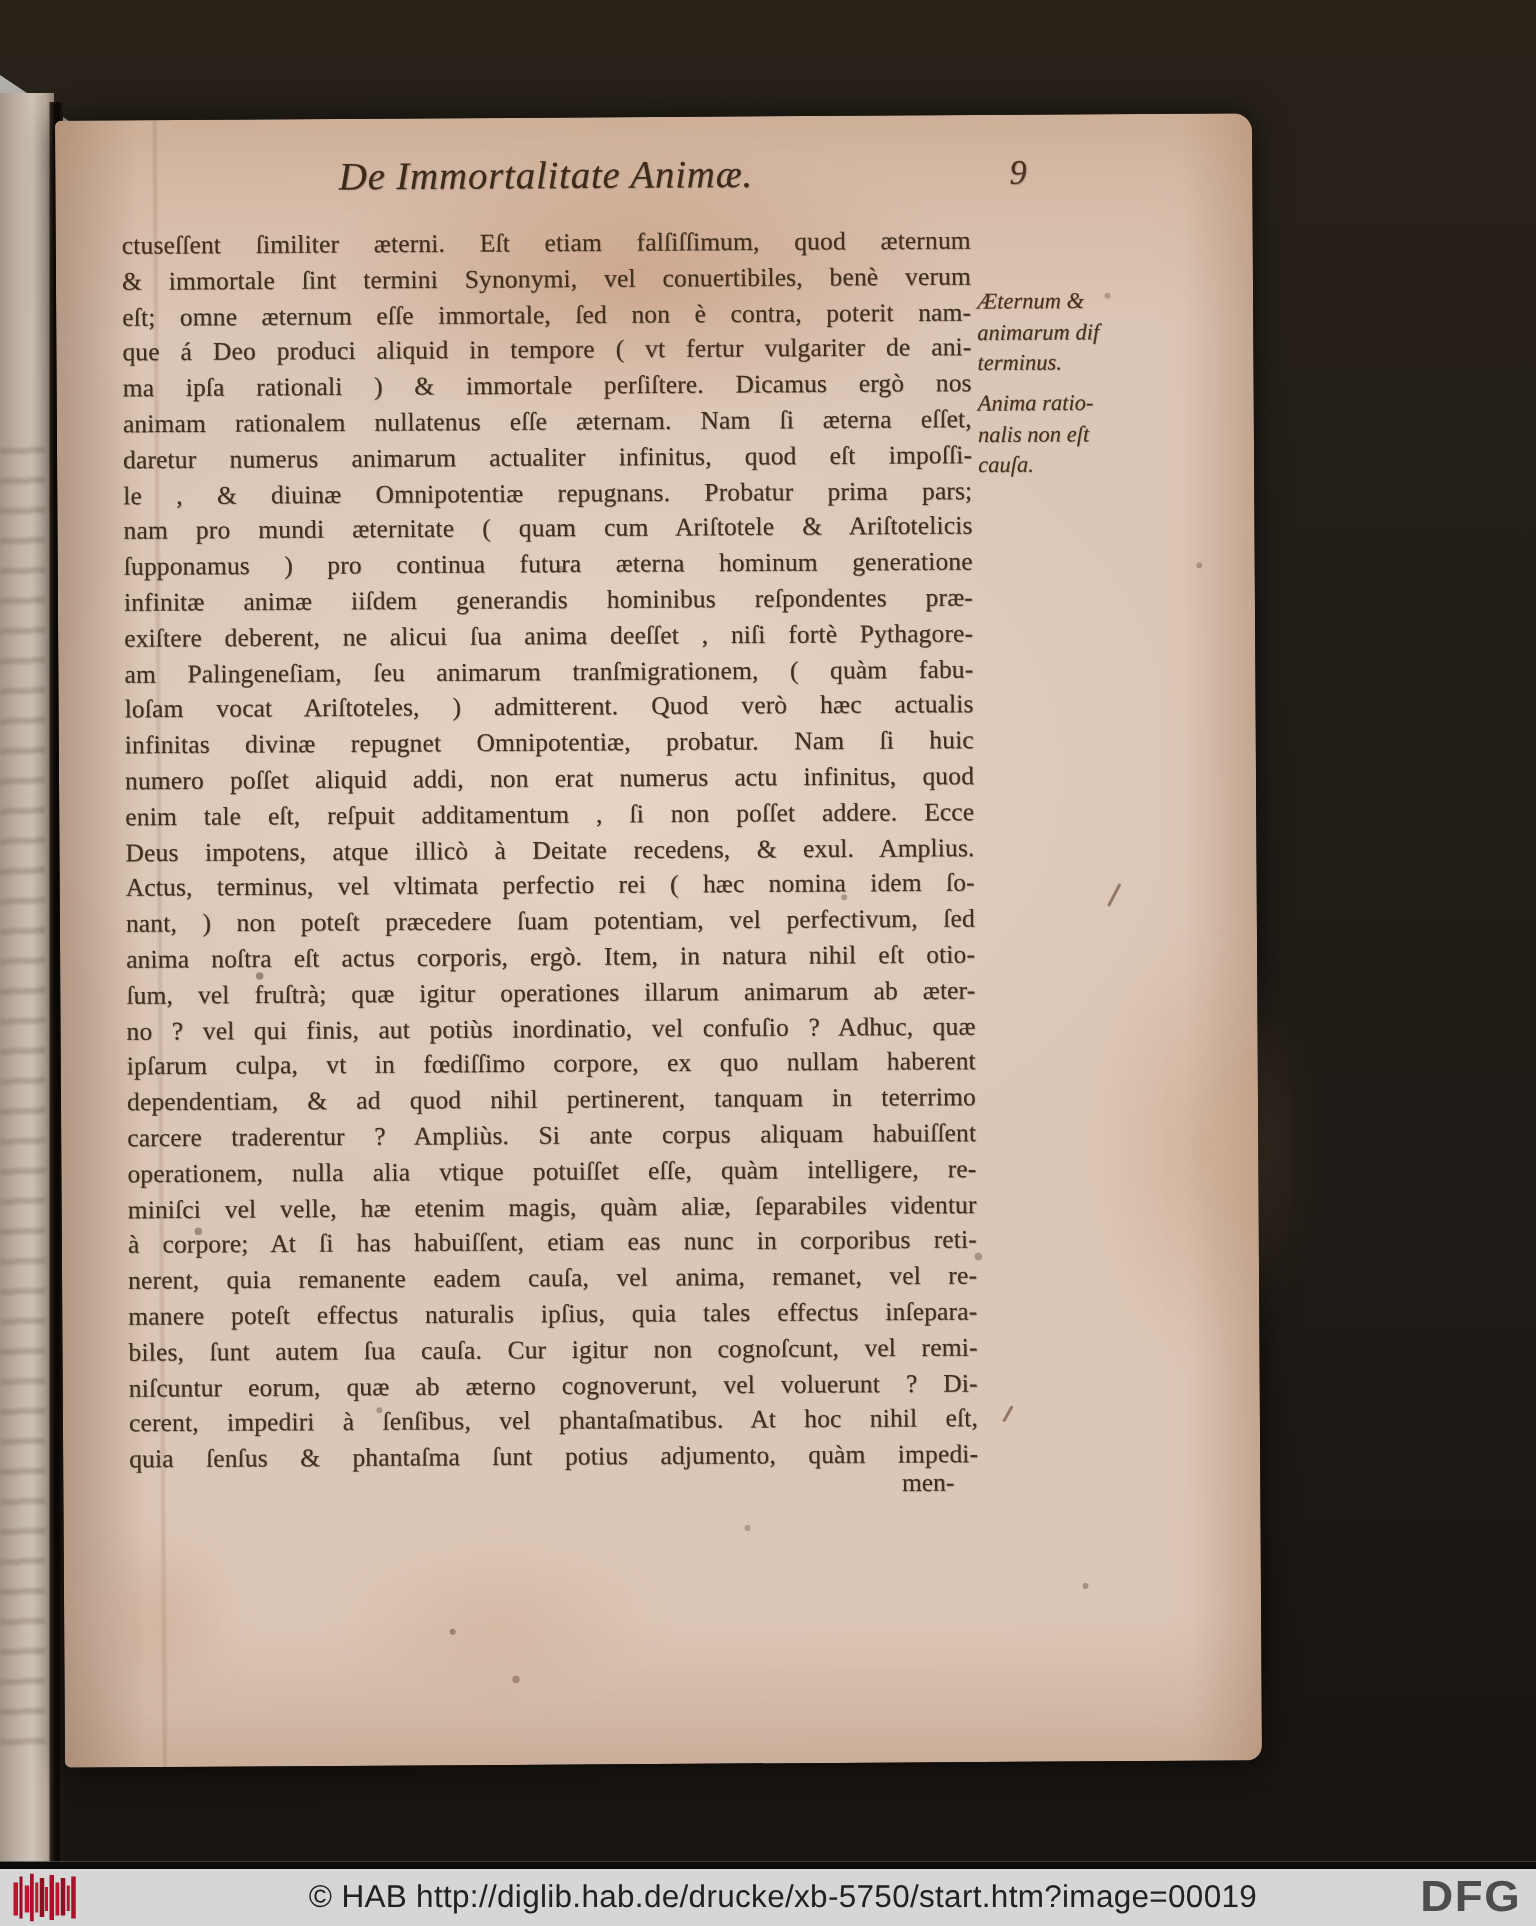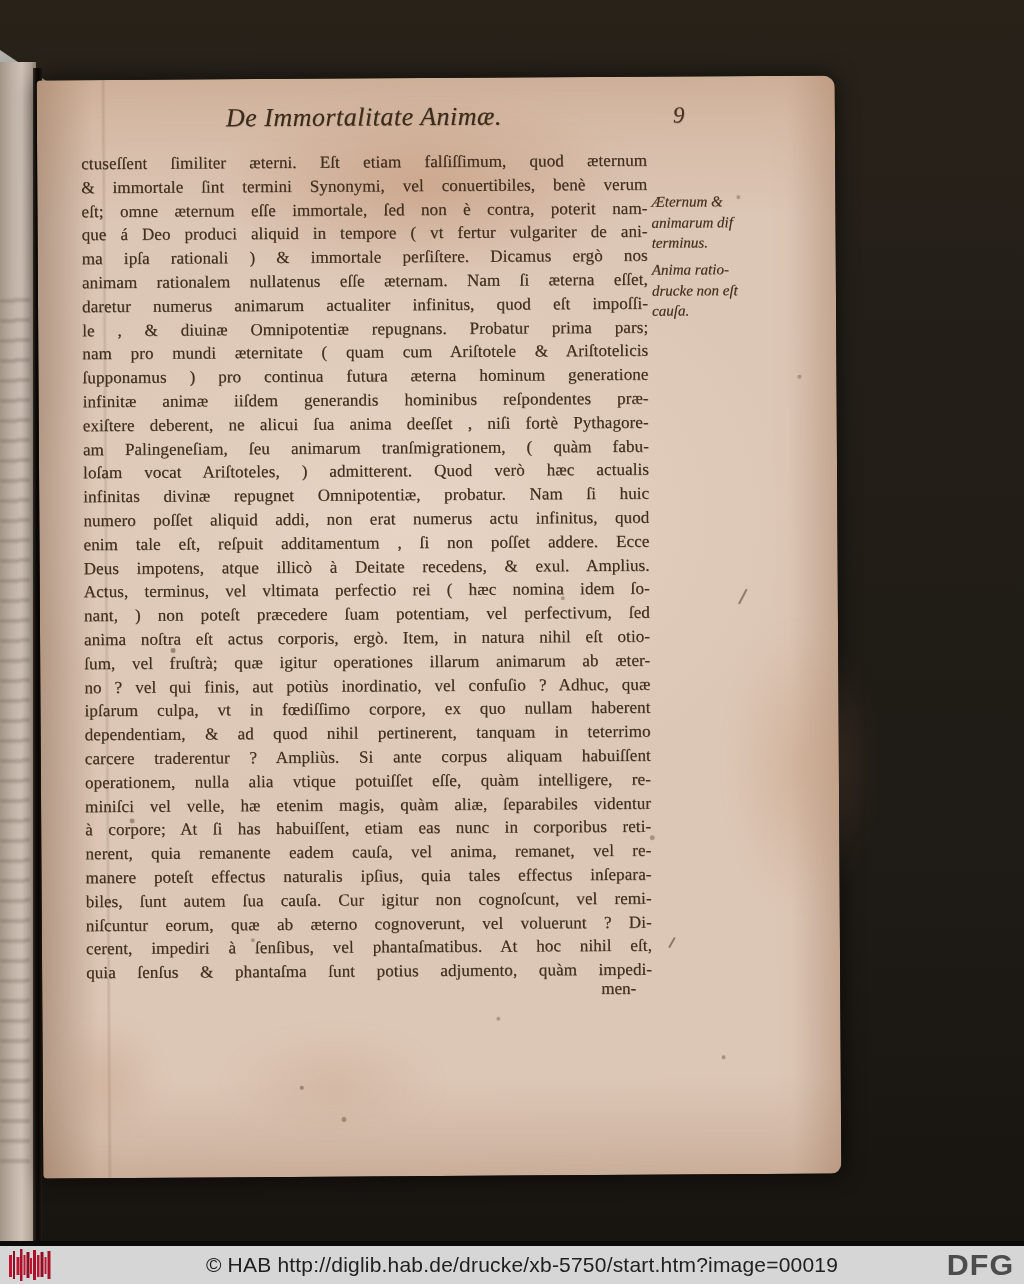--- a/index.html
+++ b/index.html
@@ -139,21 +139,21 @@
 
     <div class="catchword">men-</div>
 
     <div class="margin-note n1">
         <div class="note-line">Æternum &amp;</div>
         <div class="note-line">animarum dif</div>
         <div class="note-line">terminus.</div>
       </div>
     <div class="margin-note n2">
         <div class="note-line">Anima ratio-</div>
-        <div class="note-line">drucke non eſt</div>
+        <div class="note-line">nalis non eſt</div>
         <div class="note-line">cauſa.</div>
       </div>
   </div>
 
   <div class="bottom-bar">
     <svg class="hab-logo" viewBox="0 0 44 32" xmlns="http://www.w3.org/2000/svg">
       <rect x="1" y="6" width="3" height="22" fill="#c01330"></rect>
       <rect x="5" y="2" width="2" height="28" fill="#8e0e24"></rect>
       <rect x="8.5" y="8" width="3" height="18" fill="#c01330"></rect>
       <rect x="12" y="0" width="2.5" height="32" fill="#a91029"></rect>

